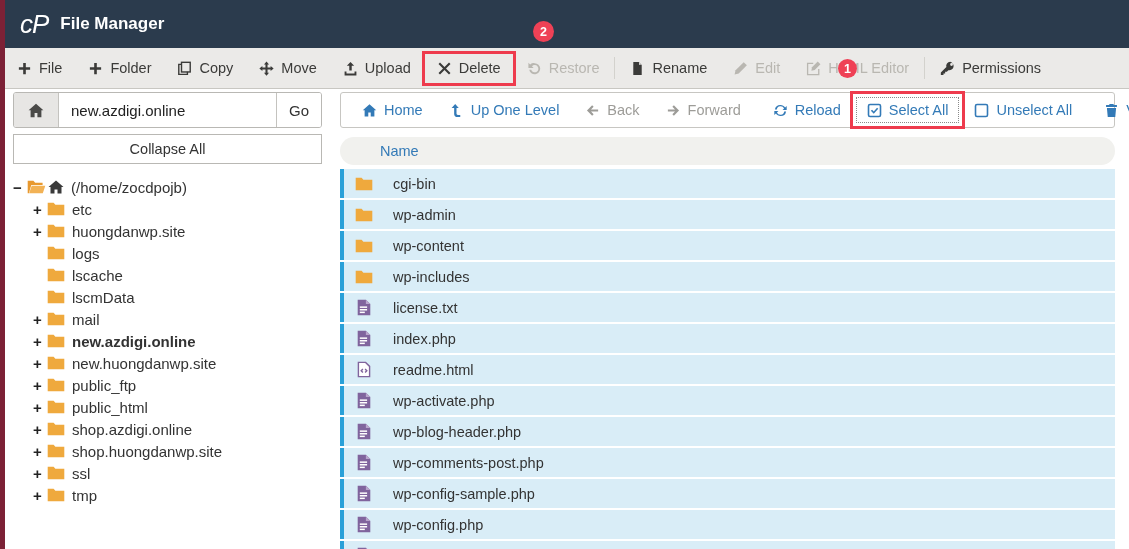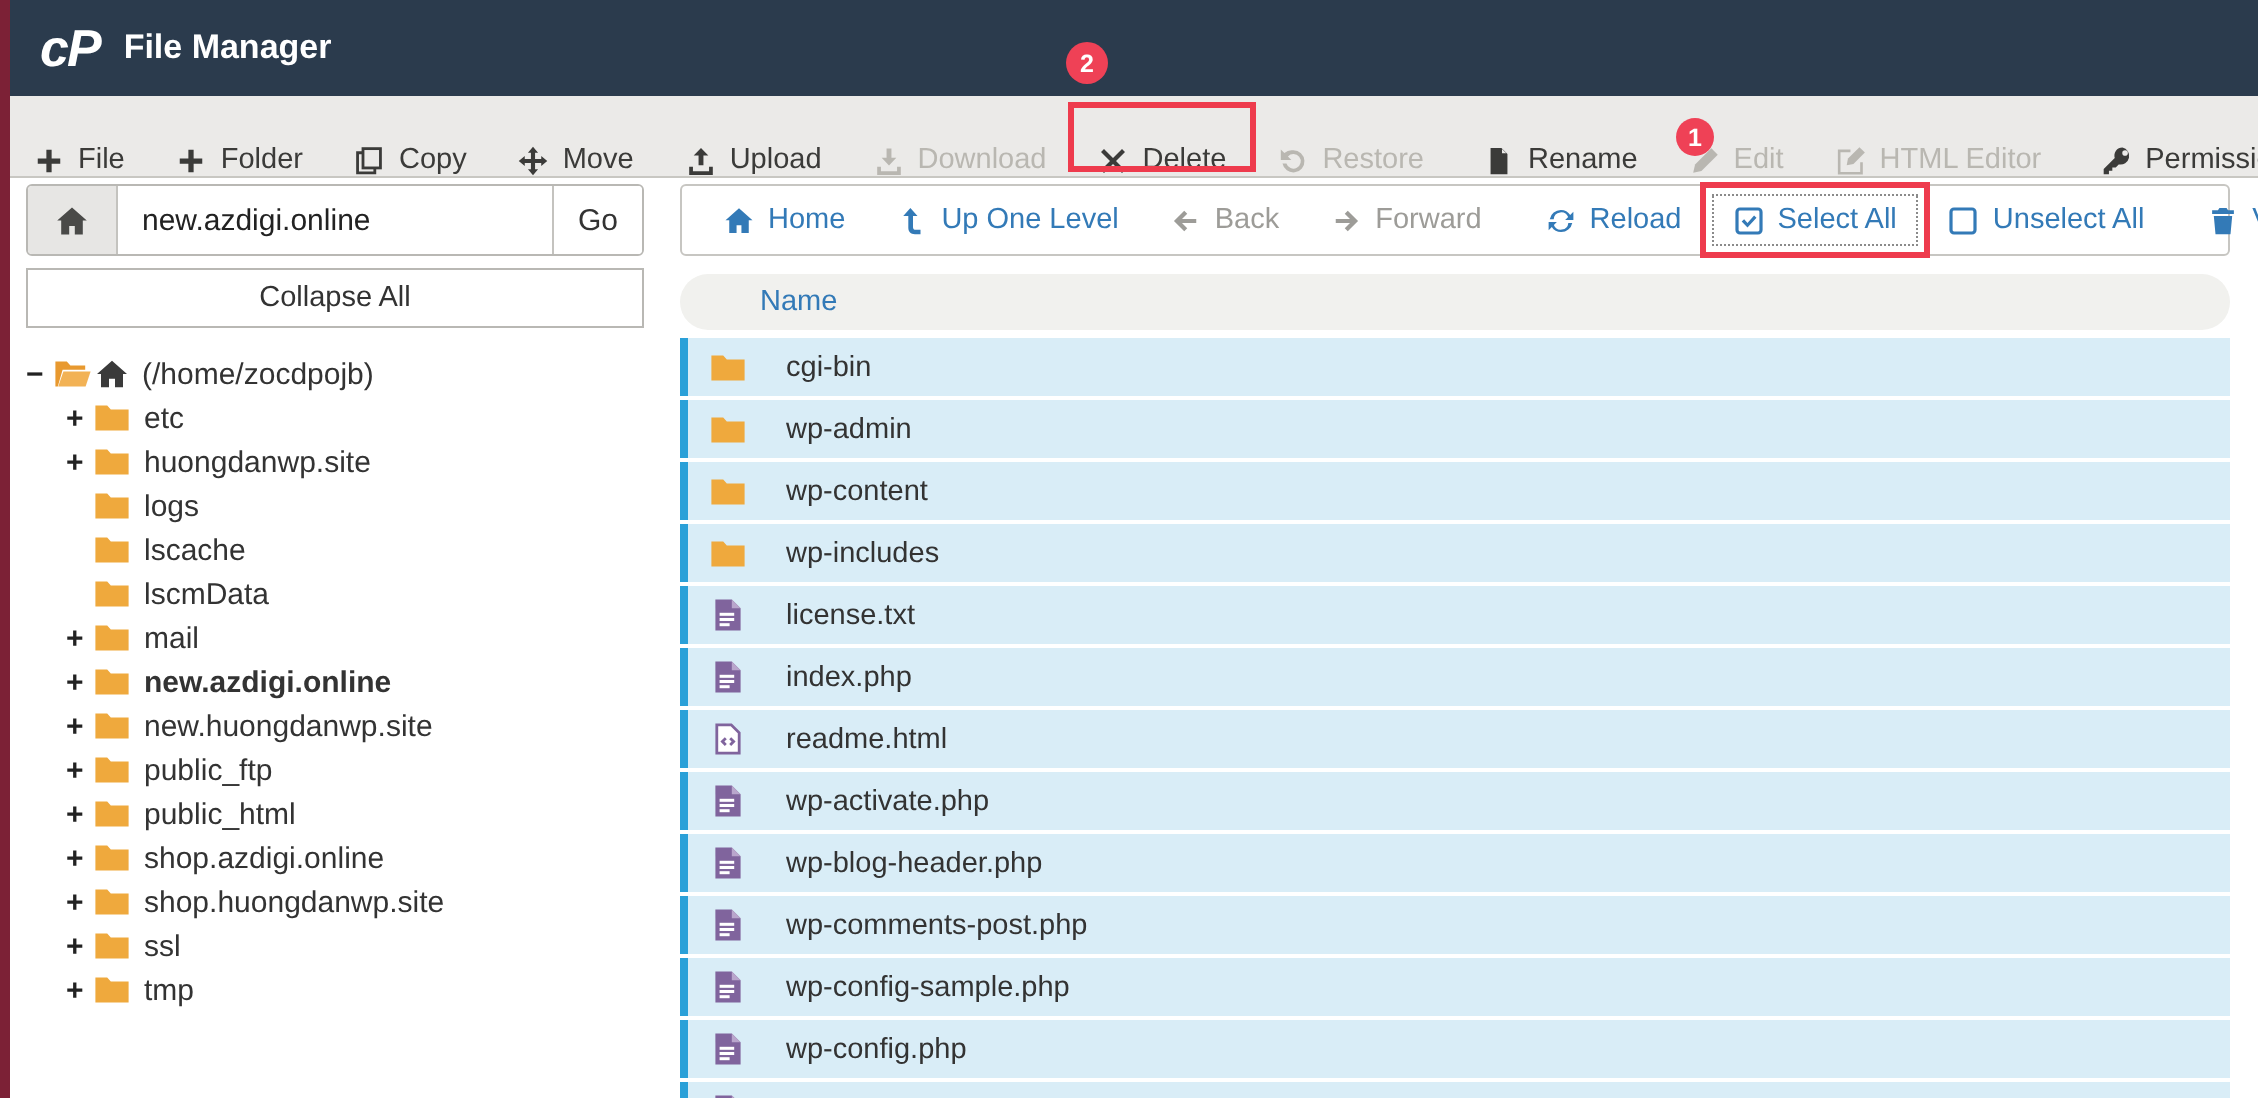--- a/index.html
+++ b/index.html
@@ -3,28 +3,28 @@
 <meta charset="utf-8">
 <style>
   * { margin:0; padding:0; box-sizing:border-box; }
   html,body { width:1129px; height:549px; overflow:hidden; background:#fff;
     font-family:"Liberation Sans", sans-serif; }
   
   .edge-strip { position:absolute; left:0; top:0; width:5px; height:549px; background:#7c2136; z-index:80; }
 
   
   .app-header { height:48px; background:#2b3b4d; display:flex; align-items:center; padding-left:20px; }
-  .cp-logo { color:#fff; font-size:26px; font-weight:bold; font-style:italic; letter-spacing:-1px; margin-right:12px; }
+  .cp-logo { color:#fff; font-size:26px; font-weight:normal; font-style:italic; letter-spacing:-1px; margin-right:12px; }
   .app-title { color:#fff; font-size:17px; font-weight:bold; }
 
   
   .toolbar1 { height:41px; background:#ebeae8; border-bottom:1px solid #c8c7c2;
     display:flex; align-items:center; padding:0 4px; white-space:nowrap; position:relative; }
   .tb-btn { background:none; border:none; font-family:inherit; font-size:14.5px; color:#3b3b39;
-    display:flex; align-items:flex-end; gap:7px; padding:0 13px; height:100%; cursor:pointer; position:relative; }
+    display:flex; align-items:center; gap:7px; padding:0 13px; height:100%; cursor:pointer; position:relative; }
   .tb-btn.disabled { color:#b9b7b1; cursor:default; }
   .tb-div { width:1px; height:22px; background:#d3d2cd; margin:0 2px; }
   .ic { display:inline-flex; }
   .ic svg { display:block; }
   .hl-red::after { content:''; position:absolute; left:-2px; right:-2px; top:3px; bottom:2px;
     border:3px solid #ee3b4d; pointer-events:none; }
 
   
   .step-badge { position:absolute; z-index:90; width:21px; height:21px; border-radius:50%;
     background:#ef4156; color:#fff; font-size:12.5px; font-weight:bold;
@@ -119,29 +119,20 @@
     </button>
     <button class="tb-btn">
       <span class="ic">
         <svg width="15" height="15" viewBox="0 0 16 16" fill="currentColor">
           <path d="M8 1l3.9 4.1H9.3v5.1H6.7V5.1H4.1z"></path>
           <path d="M1.7 11.1h2v2.3h8.6v-2.3h2v4.3H1.7z"></path>
         </svg>
       </span>
       <span>Upload</span>
     </button>
-    <button class="tb-btn disabled">
-      <span class="ic">
-        <svg width="15" height="15" viewBox="0 0 16 16" fill="currentColor">
-          <path d="M6.7 1.3h2.6v5h2.6L8 10.4 4.1 6.3h2.6z"></path>
-          <path d="M1.7 11.1h2v2.3h8.6v-2.3h2v4.3H1.7z"></path>
-        </svg>
-      </span>
-      <span>Download</span>
-    </button>
     <button class="tb-btn hl-red">
       <span class="ic">
         <svg width="15" height="15" viewBox="0 0 16 16" fill="currentColor">
           <path d="M1.6 3.2L3.2 1.6 8 6.4l4.8-4.8 1.6 1.6L9.6 8l4.8 4.8-1.6 1.6L8 9.6l-4.8 4.8-1.6-1.6L6.4 8z"></path>
         </svg>
       </span>
       <span>Delete</span>
     </button>
     <button class="tb-btn disabled">
       <span class="ic">

